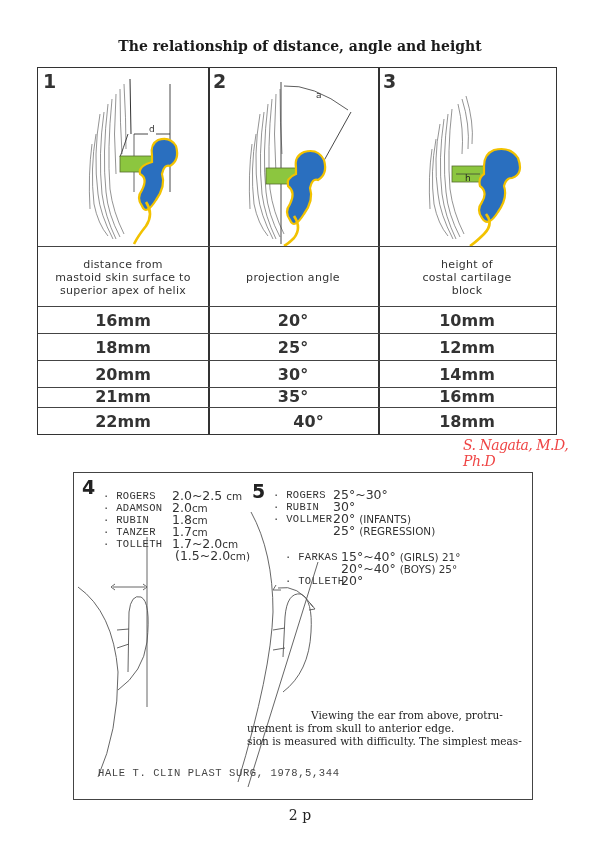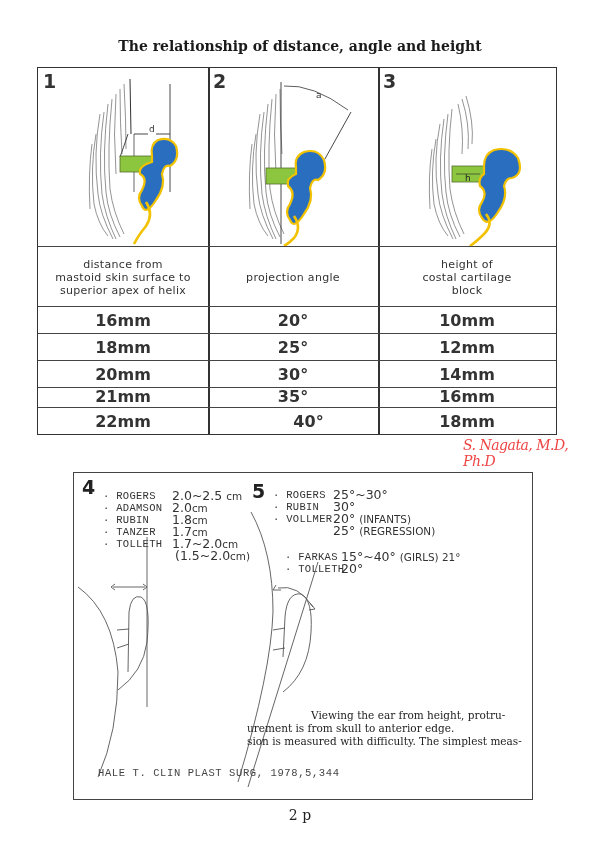--- a/index.html
+++ b/index.html
@@ -245,20 +245,23 @@
     </div>
   <div class="row">
       <span class="val" style="left:60px"><span>25°</span> <small>(REGRESSION)</small></span>
     </div>
   <div class="row" style="height:14px"></div>
   <div class="row" style="left:12px">
       <span class="name">· FARKAS</span>
       <span class="val" style="left:56px"><span>15°~40°</span> <small>(GIRLS) 21°</small></span>
     </div>
   <div class="row" style="left:12px">
+      <span class="val" style="left:56px"><span>20°~40°</span> <small>(BOYS) 25°</small></span>
+    </div>
+  <div class="row" style="left:12px">
       <span class="name">· TOLLETH</span>
       <span class="val" style="left:56px"><span>20°</span></span>
     </div>
 </div>
 
 <svg style="position:absolute; left:73px; top:472px;" width="460" height="328" viewBox="0 0 460 328">
   <g stroke="#555" stroke-width="0.9" fill="none">
 
     <path d="M5 115 Q40 140 45 200 Q45 260 25 305"></path>
     <line x1="74" y1="65" x2="74" y2="235"></line>
@@ -270,20 +273,20 @@
     <path d="M178 40 Q200 80 200 140 Q198 200 165 310"></path>
     <path d="M245 90 L175 315"></path>
     <path d="M205 116 Q225 112 240 135"></path>
     <path d="M203 113 L200 118 L208 118 M237 131 L242 137 L236 138"></path>
     <path d="M210 185 L212 145 Q214 120 228 122 Q240 128 238 160 Q236 200 210 220"></path>
     <path d="M200 158 L212 156 M200 178 L212 176"></path>
   </g>
 </svg>
 
 <div class="note">
-  <div class="l1">Viewing the ear from height, protru-</div>
+  <div class="l1">Viewing the ear from above, protru-</div>
   <div style="margin-left:-36px">urement is from skull to anterior edge.</div>
   <div style="margin-left:-36px">sion is measured with difficulty. The simplest meas-</div>
 </div>
 
 <div class="cite">HALE T.  CLIN  PLAST SURG, 1978,5,344</div>
 
 <div class="pagenum">2 p</div>
 
 </body></html>

